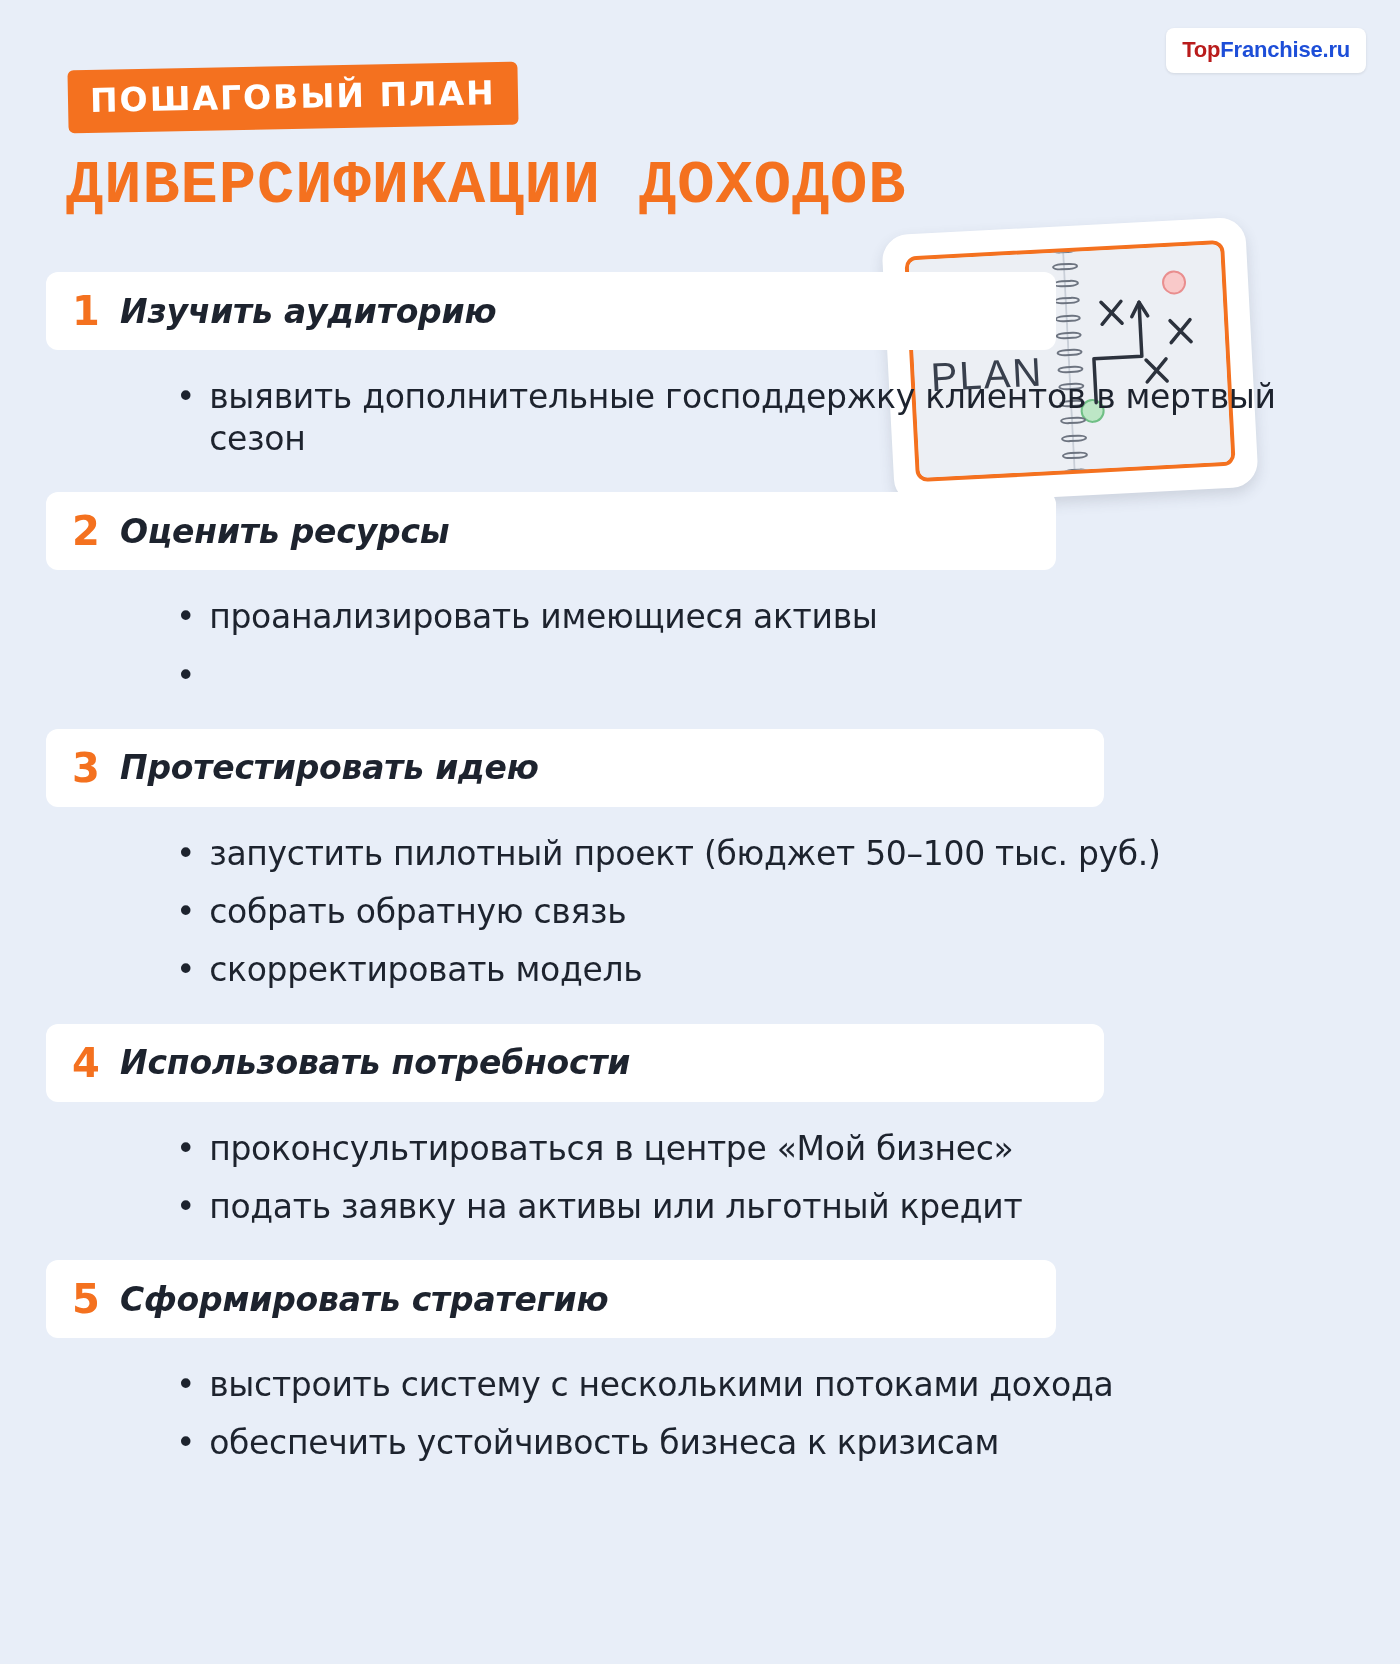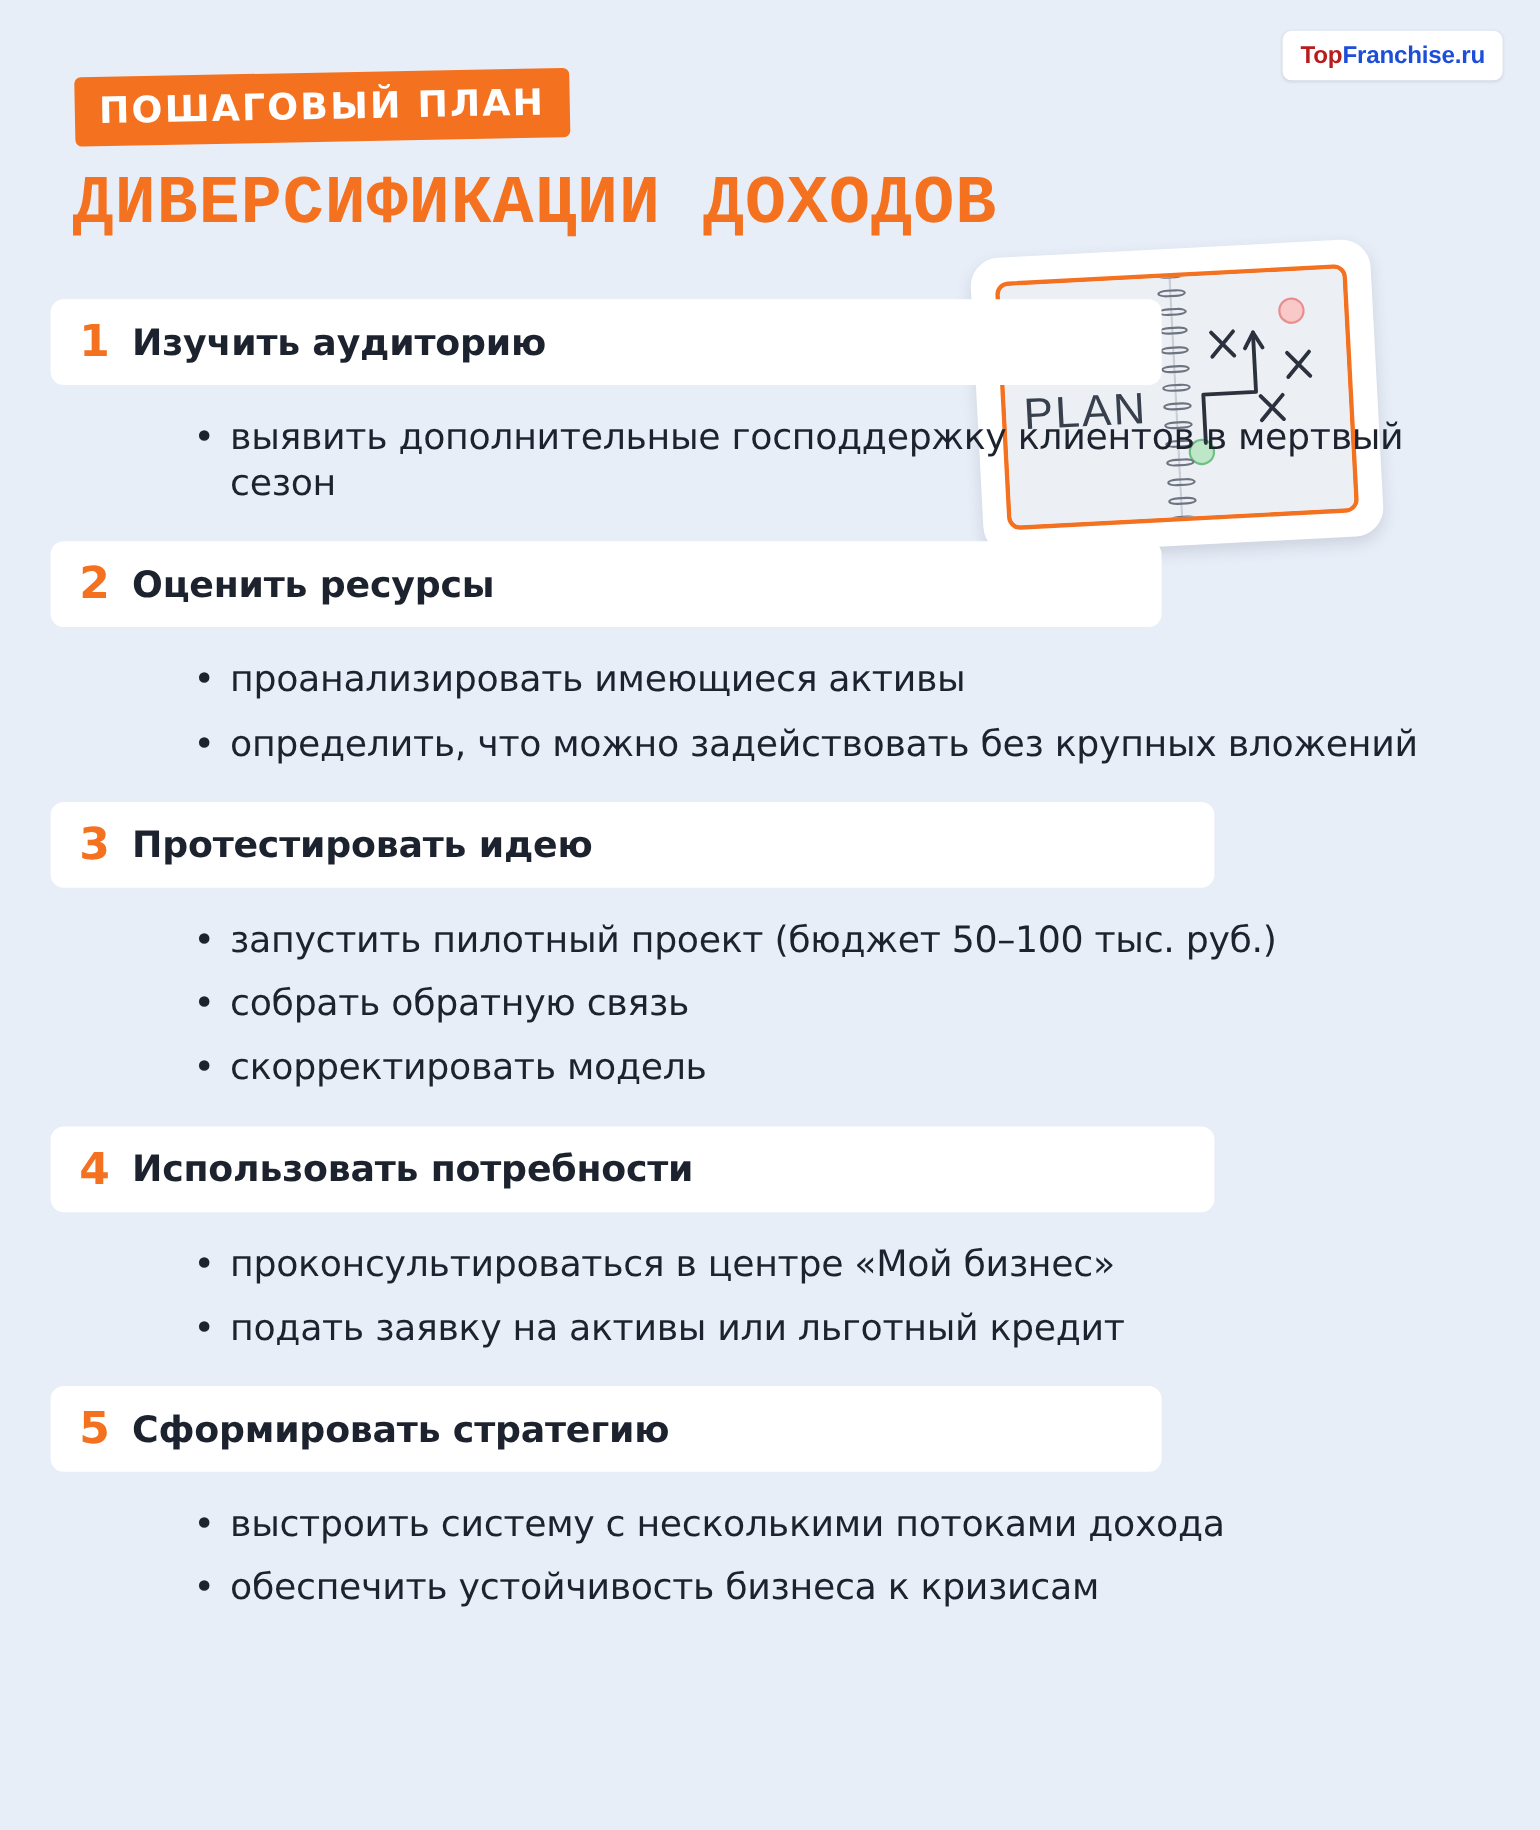--- a/index.html
+++ b/index.html
@@ -148,20 +148,21 @@
     font-weight: bold;
     width: 48px;
     font-family: "DejaVu Sans", sans-serif;
   }
   .step-title {
     color: #1d232e;
     font-size: 33px;
     font-weight: bold;
     font-family: "DejaVu Sans", sans-serif;
     letter-spacing: -0.2px;
+    font-style: italic;
   }
   .bullets {
     padding: 26px 0 28px 0;
   }
   .bullet {
     display: flex;
     align-items: flex-start;
     font-size: 33px;
     color: #1d232e;
     line-height: 1.28;
@@ -240,21 +241,20 @@
       <span class="step-num">2</span>
       <span class="step-title">Оценить ресурсы</span>
     </div>
     <div class="bullets">
       <div class="bullet">
         <span class="dot">•</span>
         <span class="txt">проанализировать имеющиеся активы</span>
       </div>
       <div class="bullet">
         <span class="dot">•</span>
-        <span class="txt">определить, что можно задействовать без крупных вложений</span>
       </div>
     </div>
   </div>
 
   <div class="step">
     <div class="step-head wide">
       <span class="step-num">3</span>
       <span class="step-title">Протестировать идею</span>
     </div>
     <div class="bullets">

